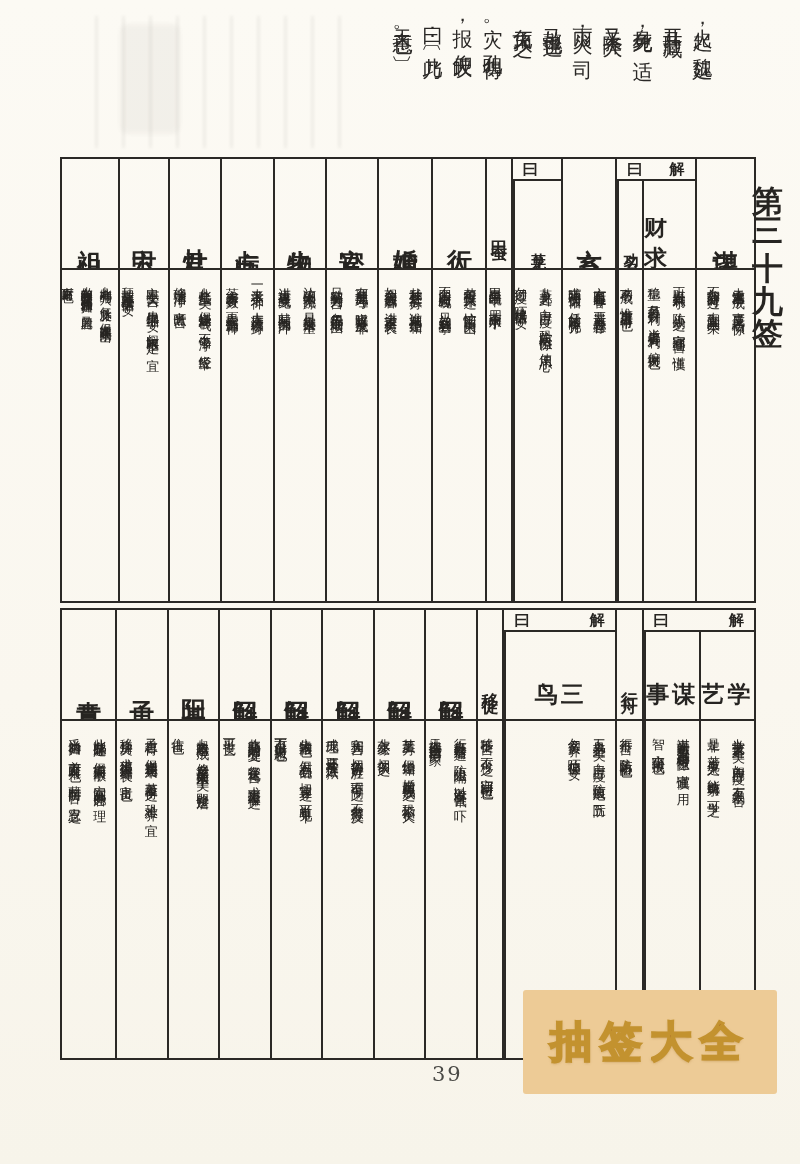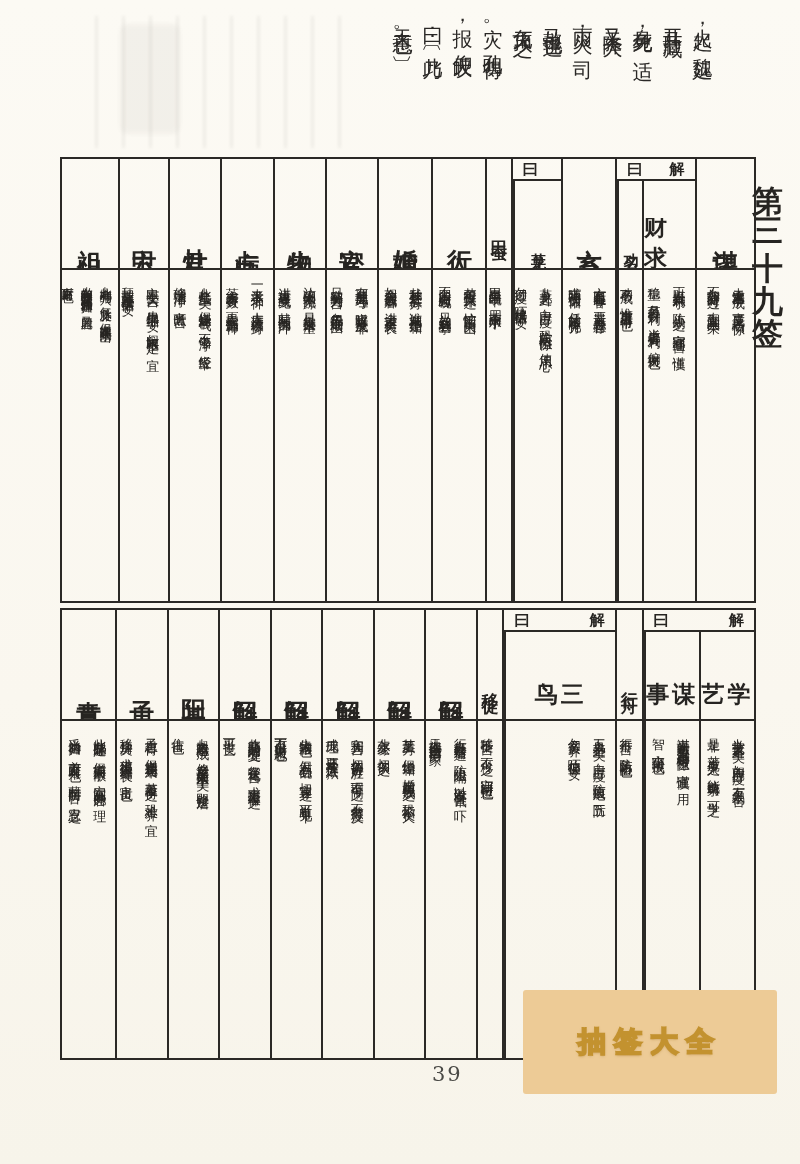--- a/index.html
+++ b/index.html
@@ -33,21 +33,21 @@
   .h-horiz{font-size:23px;font-weight:700;letter-spacing:3px;}
   .tstrip{height:20px;flex:none;border-bottom:2px solid var(--ln);font-size:15px;font-weight:700;line-height:20px;
           text-align:justify;text-align-last:justify;padding:0 10px;overflow:hidden;}
   .tbody{flex:1;writing-mode:vertical-rl;text-orientation:upright;padding:7px 3px 4px 1px;overflow:hidden;}
   .vl{line-height:25px;letter-spacing:1.5px;font-size:13px;}
   .vl-sm{line-height:19px;letter-spacing:1px;font-size:12px;}
   
   .page-num{position:absolute;left:432px;top:1062px;font-size:21px;letter-spacing:2px;color:#4a4a46;font-family:"DejaVu Serif","Liberation Serif",serif;}
   
   .watermark{position:absolute;left:523px;top:990px;width:254px;height:104px;background:#edcb96;border-radius:3px;
-             display:flex;align-items:center;justify-content:center;font-size:28px;font-weight:700;letter-spacing:8px;
+             display:flex;align-items:center;justify-content:center;font-size:42px;font-weight:700;letter-spacing:8px;
              color:#7f1d1d;-webkit-text-stroke:2px #c3922f;text-shadow:0 1px 3px rgba(150,100,20,.55);}
 </style>
 </head>
 <body>
 
 <div class="page">
   <div class="ghost"></div>
   <div class="ghost2"></div>
 
   <div class="verse">

